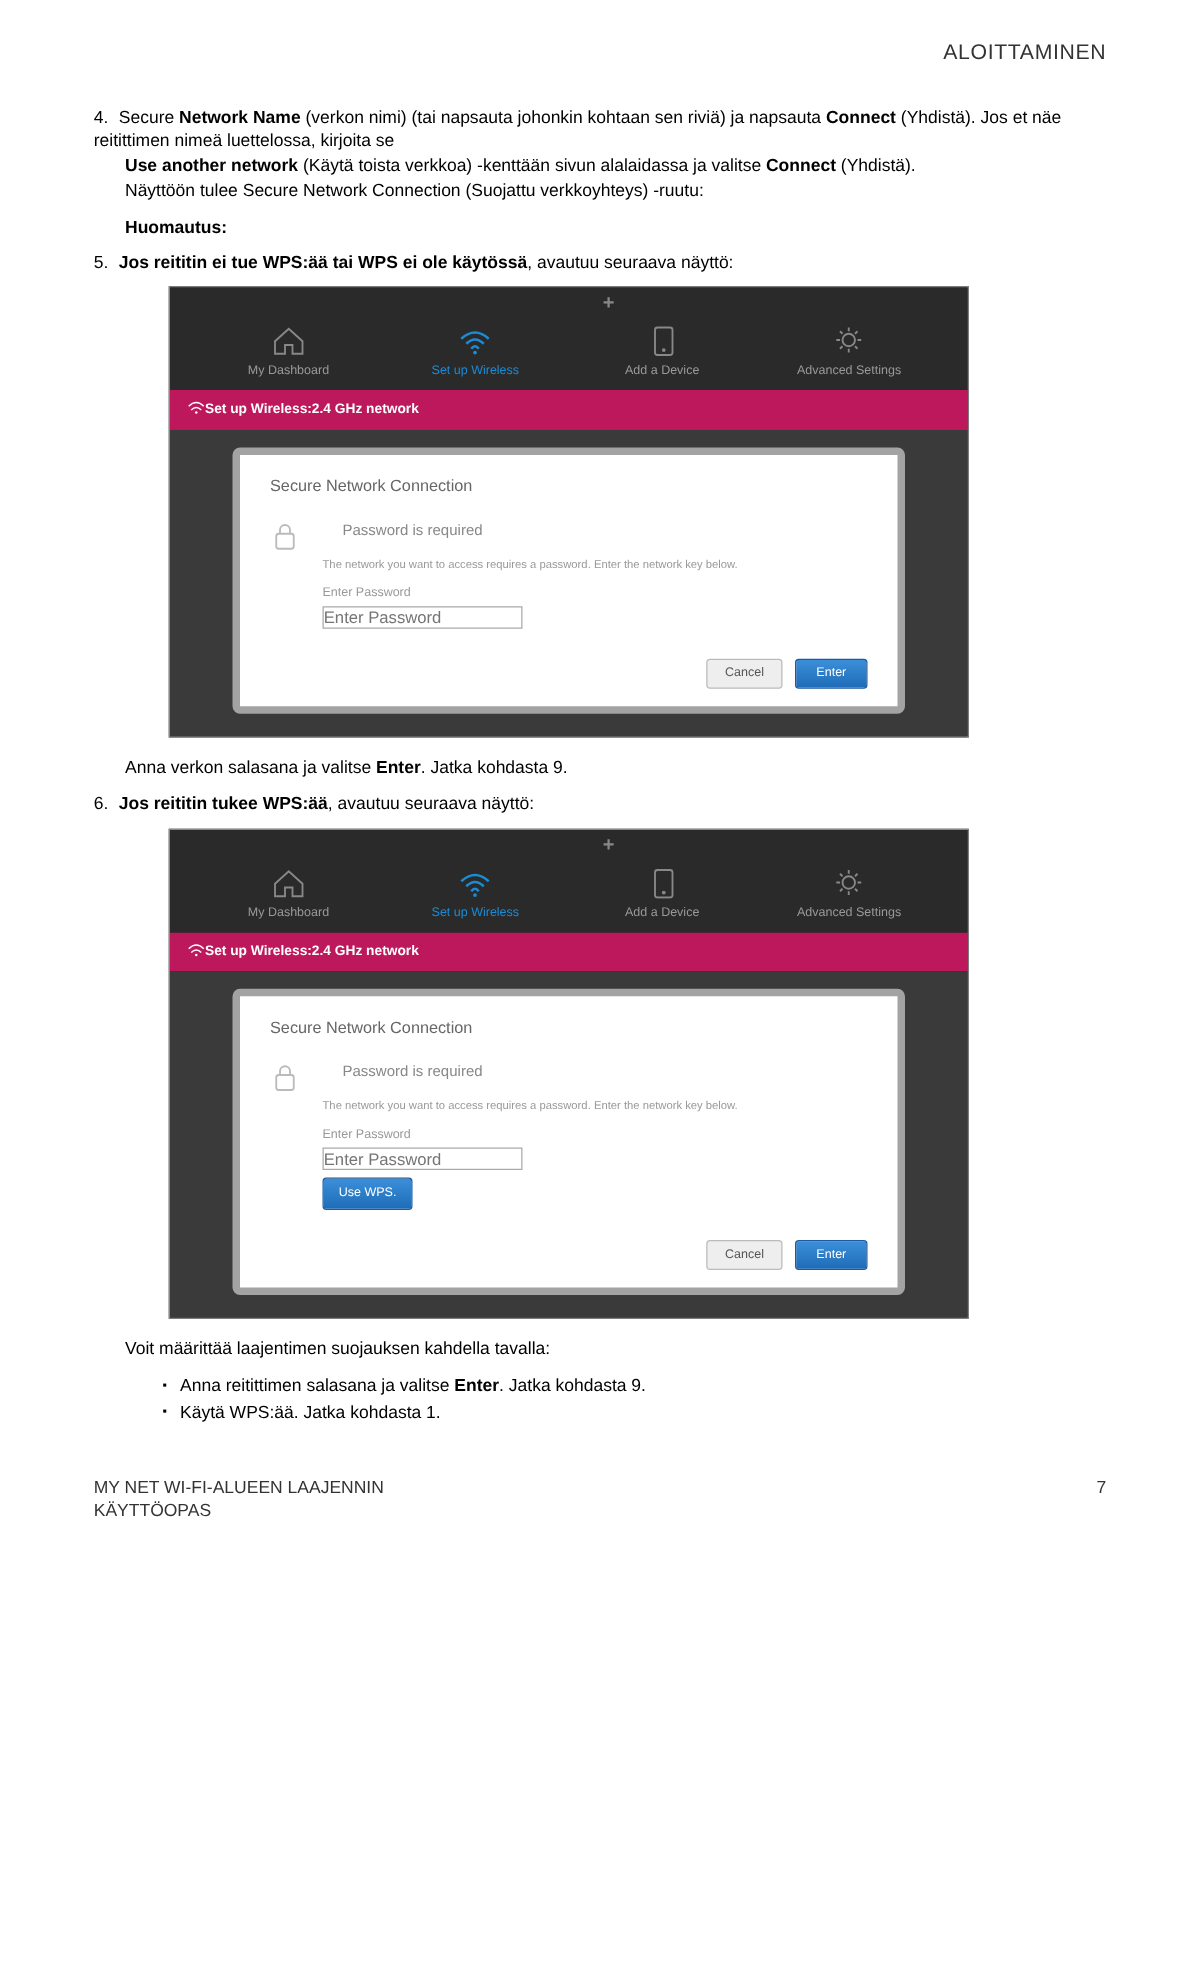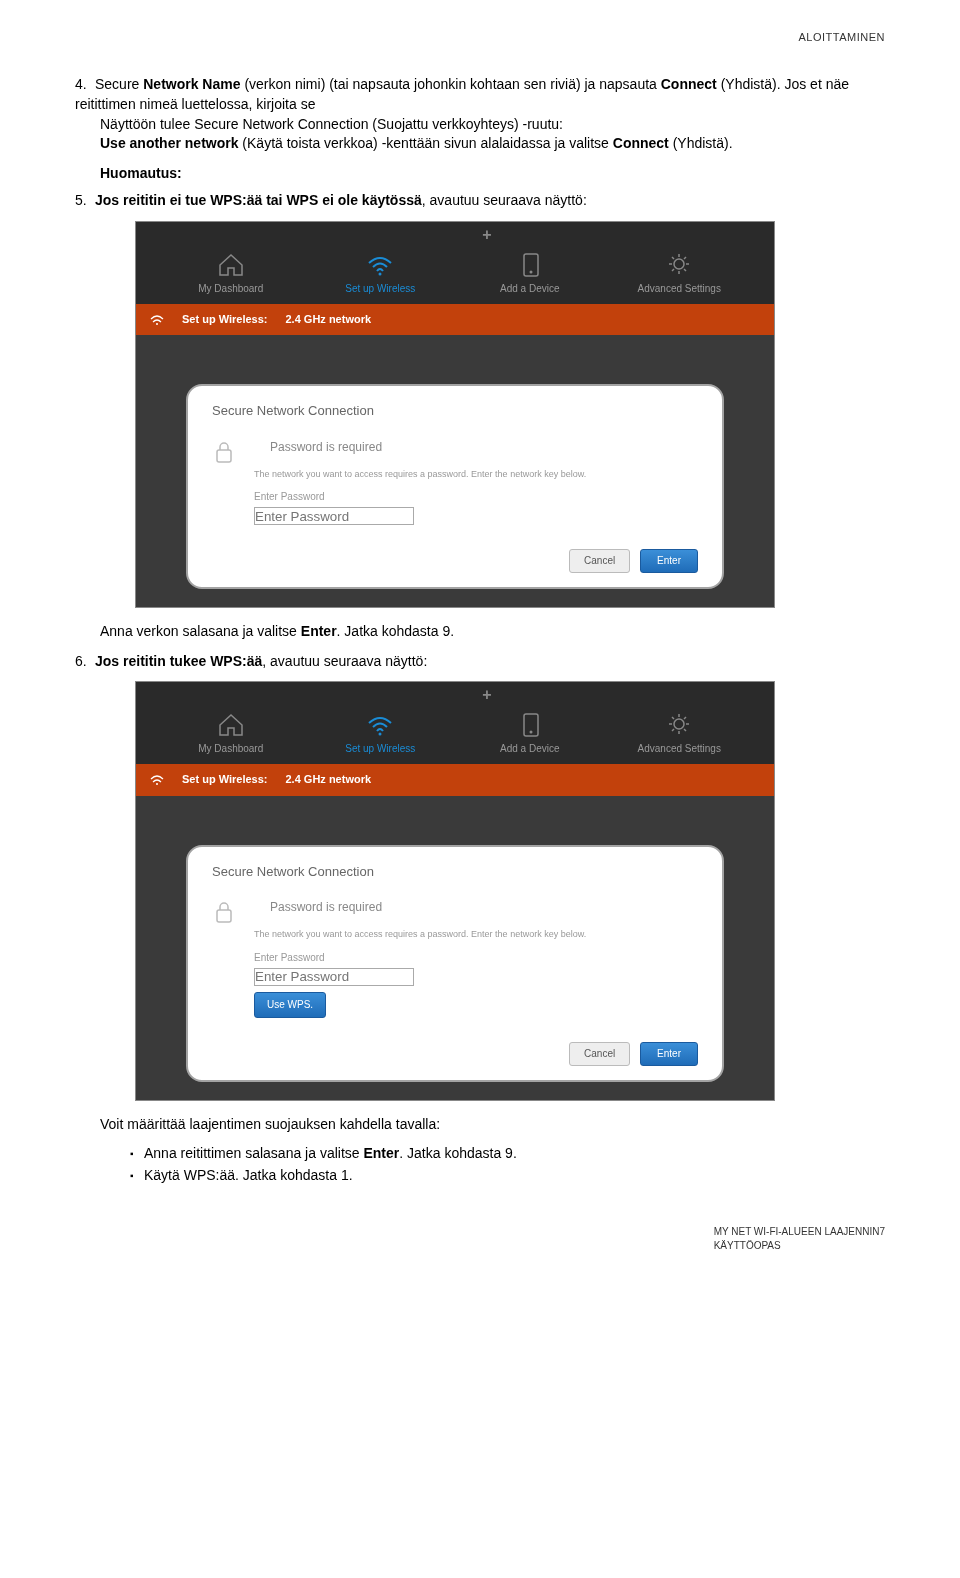--- a/index.html
+++ b/index.html
@@ -7,21 +7,21 @@
     font-family: Arial, Helvetica, sans-serif;
     background: #fff;
     width: 960px;
     padding: 30px 75px 40px 75px;
     font-size: 14px;
     color: #000;
     line-height: 1.4;
   }
   .top-header {
     text-align: right;
-    font-size: 11px;
+    font-size: 17px;
     color: #333;
     margin-bottom: 30px;
     letter-spacing: 0.5px;
   }
   .body-text { margin-bottom: 10px; }
   .body-text .num { display: inline-block; width: 20px; }
   .indent { padding-left: 25px; }
   .note-row { padding-left: 25px; margin-bottom: 8px; display:flex; }
   .note-label { font-weight: bold; flex:0 0 90px;}
   .note-txt { flex:1;}
@@ -44,32 +44,31 @@
     position: relative;
   }
   .tab { text-align: center; color: #999; font-size: 10px; width:120px;}
   .tab.active { color: #1a8cd6; }
   .tab .ic { display:block; margin:0 auto 5px auto; }
   .plus-top {
     position:absolute; top:2px; left:55%; transform:translateX(-50%);
     color:#888; font-size:16px; font-weight:bold;
   }
   .subhdr {
-    background:#c2410c; color:#fff; font-size:11px;
-    padding:8px 14px; display:flex; align-items:center; gap:18px;
+    background:#be185d; color:#fff; font-size:11px;
+    padding:8px 14px; display:flex; align-items:flex-start; 
     font-weight:bold;
   }
   .panel-zone{
     background:#3a3a3a;
     padding:14px 50px 18px 50px;
   }
   .panel{
-    background:#fff; border:2px solid #a3a3a3; border-radius:16px;
+    background:#fff; border:6px solid #a3a3a3; border-radius:6px;
     padding:16px 24px 14px 24px;
-    margin-top:35px;
   }
   .panel-title{ color:#666; font-size:13px; margin-bottom:18px;}
   .lock-row{ display:flex; gap:30px; align-items:flex-start; margin-bottom:4px;}
   .lock-ic{ flex:0 0 28px;}
   .lock-txt{ color:#888; font-size:12px;}
   .lock-sub{ color:#999; font-size:9px; line-height:1.3; margin-left:42px; margin-bottom:10px;}
   .pw-label{ color:#999; font-size:10px; margin-left:42px; margin-bottom:3px;}
   .pw-input{ width:160px; height:18px; border:1px solid #aaa; margin-left:42px; display:block;}
   .or-label{ color:#999; font-size:10px; margin-left:42px; margin-top:10px;}
   .wps-btn{
@@ -87,33 +86,33 @@
     display:inline-block; background:linear-gradient(#3b8fd8,#1f6cb8);
     border:1px solid #1a5a9e; color:#fff; font-size:10px;
     padding:4px 16px; border-radius:3px;
   }
 
   .bullet-list{ padding-left:55px; margin-top:4px;}
   .bullet-list li{ list-style:none; position:relative; padding-left:14px; margin-bottom:2px;}
   .bullet-list li:before{ content:"▪"; position:absolute; left:0; font-size:10px; top:3px;}
 
   .footer{
-    margin-top:40px; display:flex; justify-content:flex-end;
-    font-size:10px; color:#333;
+    margin-top:40px; display:flex; justify-content:space-between;
+    font-size:14px; color:#333;
   }
 </style>
 </head>
 <body>
 
 <div class="top-header">ALOITTAMINEN</div>
 
 <div class="body-text">
   <span class="num">4.</span><span>Secure </span><b>Network Name</b><span> (verkon nimi) (tai napsauta johonkin kohtaan sen riviä) ja napsauta </span><b>Connect</b><span> (Yhdistä). Jos et näe reitittimen nimeä luettelossa, kirjoita se </span>
+  <div class="indent"><b>Use another network</b><span> (Käytä toista verkkoa) -kenttään sivun alalaidassa ja valitse </span><b>Connect</b><span> (Yhdistä).</span></div>
   <div class="indent">Näyttöön tulee Secure Network Connection (Suojattu verkkoyhteys) -ruutu:</div>
-  <div class="indent"><b>Use another network</b><span> (Käytä toista verkkoa) -kenttään sivun alalaidassa ja valitse </span><b>Connect</b><span> (Yhdistä).</span></div>
 </div>
 
 <div class="note-row">
   <div class="note-label">Huomautus:</div>
 </div>
 
 <div class="body-text">
   <span class="num">5.</span><b>Jos reititin ei tue WPS:ää tai WPS ei ole käytössä</b><span>, avautuu seuraava näyttö:</span>
 </div>
 

